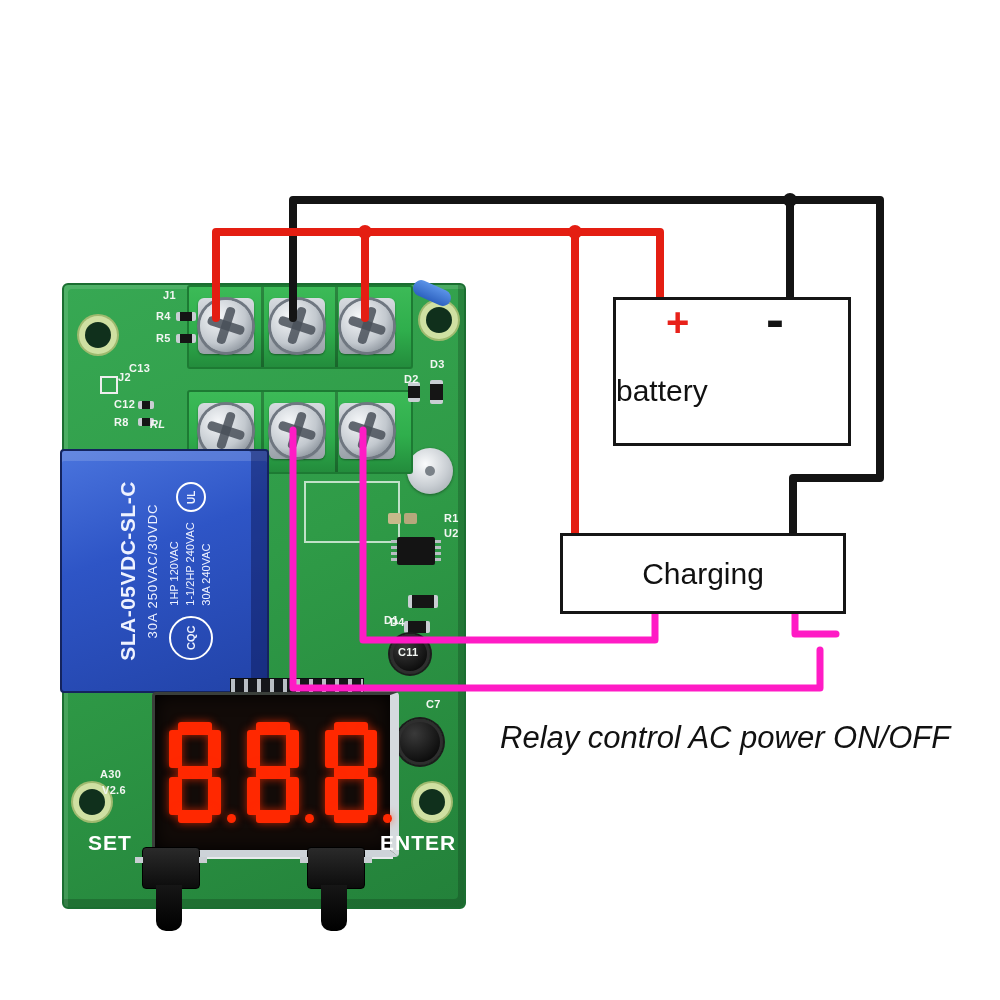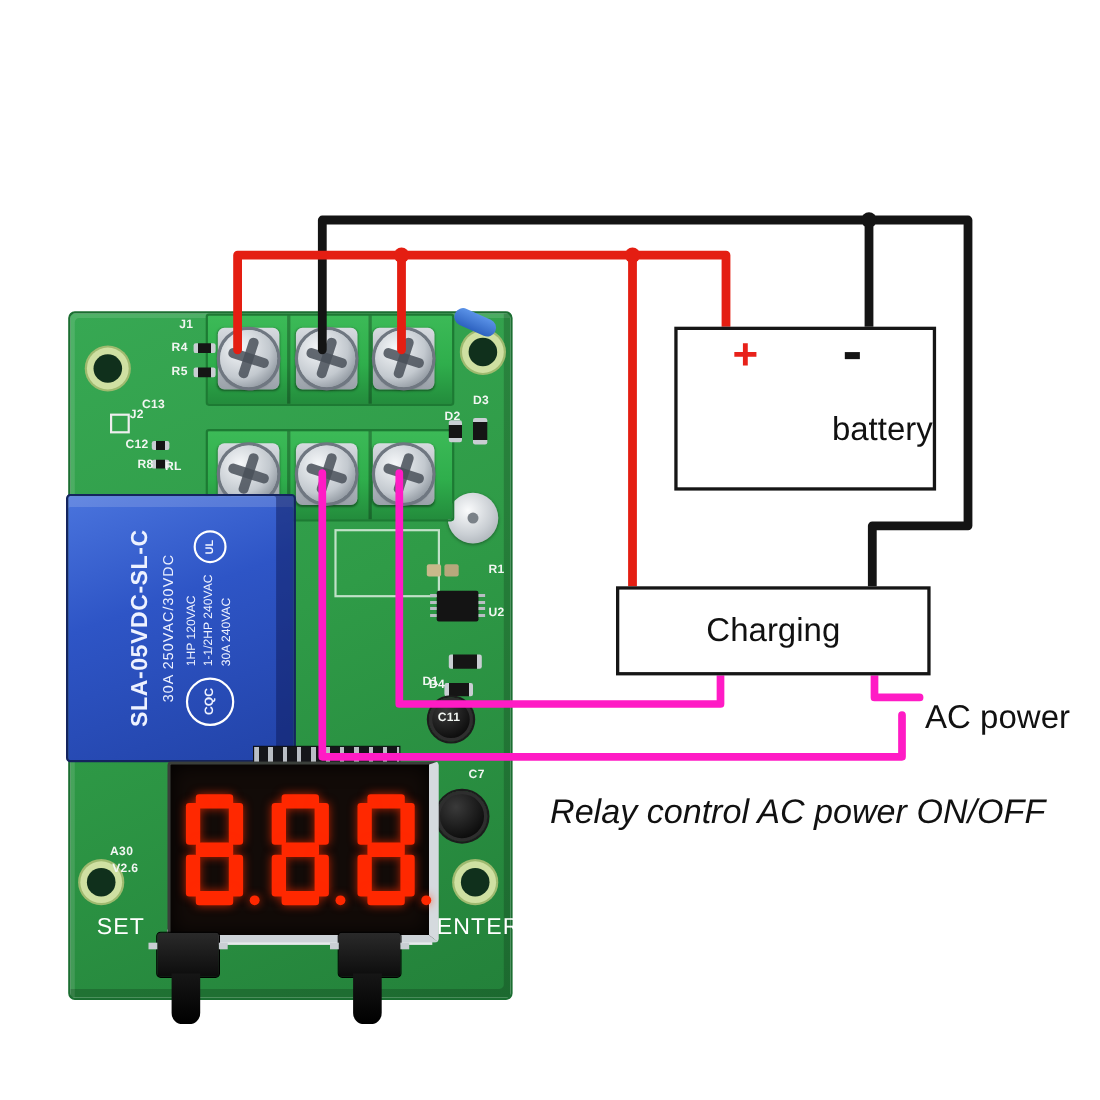--- a/index.html
+++ b/index.html
@@ -9,21 +9,21 @@
 
   
   .title{position:absolute;left:0;top:70px;width:100%;text-align:center;
          font-size:46px;letter-spacing:.5px;color:#0a0a0a;z-index:8;}
   .ac-power{position:absolute;left:841px;top:636px;font-size:30px;z-index:8;}
   .relay-note{position:absolute;left:500px;top:720px;font-size:31px;z-index:8;font-style:italic;}
 
   
   .box{position:absolute;background:#fff;border:3px solid #161616;z-index:7;}
   .battery-box{left:613px;top:297px;width:232px;height:143px;}
-  .battery-label{position:absolute;left:0;top:74px;width:100%;text-align:right;font-size:30px;}
+  .battery-label{position:absolute;left:0;top:74px;width:100%;text-align:left;font-size:30px;}
   .plus{position:absolute;left:50px;top:0px;font-size:40px;font-weight:700;
         color:var(--battery_plus_red,#e8211a);}
   .minus{position:absolute;left:150px;top:-12px;font-size:54px;font-weight:700;color:#141414;}
   .charger-box{left:560px;top:533px;width:280px;height:75px;display:flex;
                align-items:center;justify-content:center;font-size:30px;}
 
   
   .wires{position:absolute;left:0;top:0;z-index:6;pointer-events:none;}
   .wire{fill:none;stroke-width:8;stroke-linecap:round;stroke-linejoin:round;}
   .wire-red{stroke:var(--wire_red,#e41e12);}
@@ -121,21 +121,21 @@
   .dp{position:absolute;right:-15px;bottom:0;width:9px;height:9px;border-radius:50%;
       background:var(--display_red,#ff2800);box-shadow:0 0 8px rgba(255,45,0,.7);}
 
   
   .btn{position:absolute;width:56px;height:40px;border:1px solid #000;border-radius:4px;
        background:linear-gradient(180deg,#2a2a2a,#0c0c0c);}
   .btn::before,.btn::after{content:"";position:absolute;top:9px;width:8px;height:6px;background:#c9ced3;}
   .btn::before{left:-8px;} .btn::after{right:-8px;}
   .plunger{position:absolute;width:26px;height:46px;border-radius:0 0 10px 10px;
        background:linear-gradient(180deg,#161616,#000);}
-  .blabel{position:absolute;font-size:21px;font-weight:400;color:#fff;letter-spacing:1px;}
+  .blabel{position:absolute;font-size:21px;font-weight:700;color:#fff;letter-spacing:1px;}
 
   
   .silk{position:absolute;font-size:11px;font-weight:700;letter-spacing:.3px;color:#f2f6f2;z-index:2;}
 </style>
 </head>
 <body>
 
 <div class="stage">
 
 
@@ -232,39 +232,39 @@
           <i class="sg b"></i>
           <i class="sg g"></i>
           <i class="sg e"></i>
           <i class="sg c"></i>
           <i class="sg d"></i>
           <i class="dp"></i>
       </div>
     </div>
 
     <span class="blabel" style="left:24px;top:546px;">SET</span>
-    <span class="blabel" style="left:333px;top:546px;">ENTER</span>
+    <span class="blabel" style="left:316px;top:546px;">ENTER</span>
     <div class="btn" style="left:78px;top:562px;"></div>
     <div class="btn" style="left:243px;top:562px;"></div>
     <div class="plunger" style="left:92px;top:600px;"></div>
     <div class="plunger" style="left:257px;top:600px;"></div>
   </div>
 
   <span class="silk" style="left:163px;top:289px;">J1</span>
   <span class="silk" style="left:156px;top:310px;">R4</span>
   <span class="silk" style="left:156px;top:332px;">R5</span>
   <span class="silk" style="left:129px;top:362px;">C13</span>
   <span class="silk" style="left:118px;top:371px;">J2</span>
   <span class="silk" style="left:114px;top:398px;">C12</span>
-  <span class="silk" style="left:114px;top:416px;margin-left:11px;">R8</span>
-  <span class="silk" style="left:150px;top:418px;">RL</span>
+  <span class="silk" style="left:114px;top:416px;">R8</span>
+  <span class="silk" style="left:150px;top:418px;font-style:italic;">RL</span>
   <span class="silk" style="left:430px;top:358px;">D3</span>
   <span class="silk" style="left:404px;top:373px;">D2</span>
   <span class="silk" style="left:444px;top:512px;">R1</span>
-  <span class="silk" style="left:444px;top:527px;margin-top:24px;">U2</span>
+  <span class="silk" style="left:444px;top:527px;">U2</span>
   <span class="silk" style="left:390px;top:616px;">D4</span>
   <span class="silk" style="left:384px;top:614px;">D1</span>
   <span class="silk" style="left:398px;top:646px;">C11</span>
   <span class="silk" style="left:426px;top:698px;">C7</span>
   <span class="silk" style="left:100px;top:768px;">A30</span>
   <span class="silk" style="left:102px;top:784px;">V2.6</span>
 
   <svg class="wires" width="1000" height="1000" viewBox="0 0 1000 1000">
     <polyline class="wire wire-black" points="293,318 293,200 880,200 880,478 793,478 793,536"></polyline>
     <line class="wire wire-black" x1="790" y1="200" x2="790" y2="300"></line>
@@ -282,16 +282,15 @@
   <div class="box battery-box">
     <span class="plus">+</span>
     <span class="minus">-</span>
     <div class="battery-label">battery</div>
   </div>
 
   <div class="box charger-box">
     <span>Charging</span>
   </div>
 
-  <div class="ac-power">AC power</div>
   <div class="relay-note">Relay control AC power ON/OFF</div>
 
 </div>
 
 </body></html>

